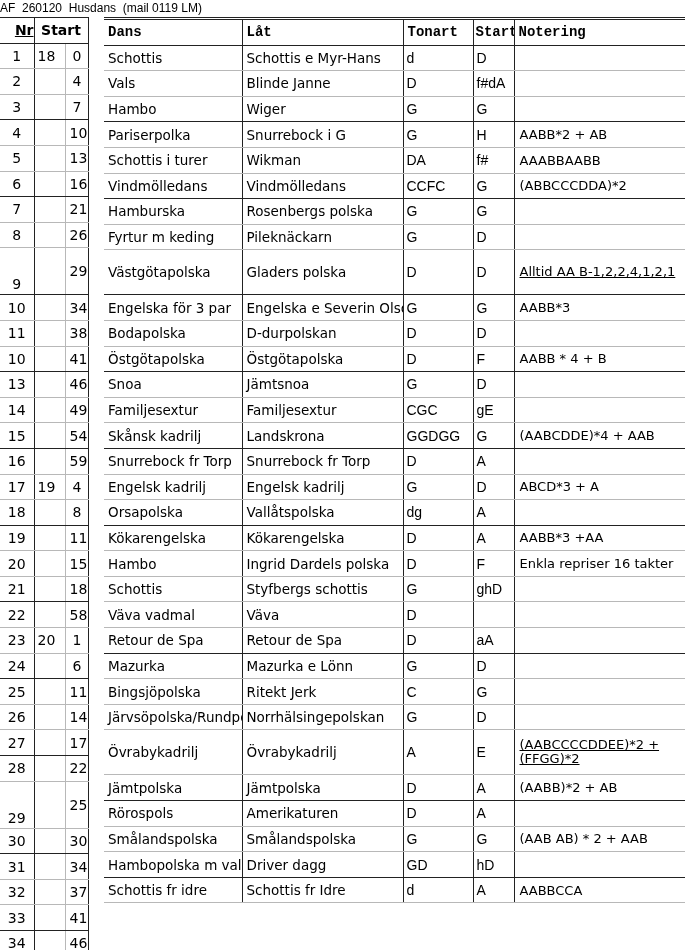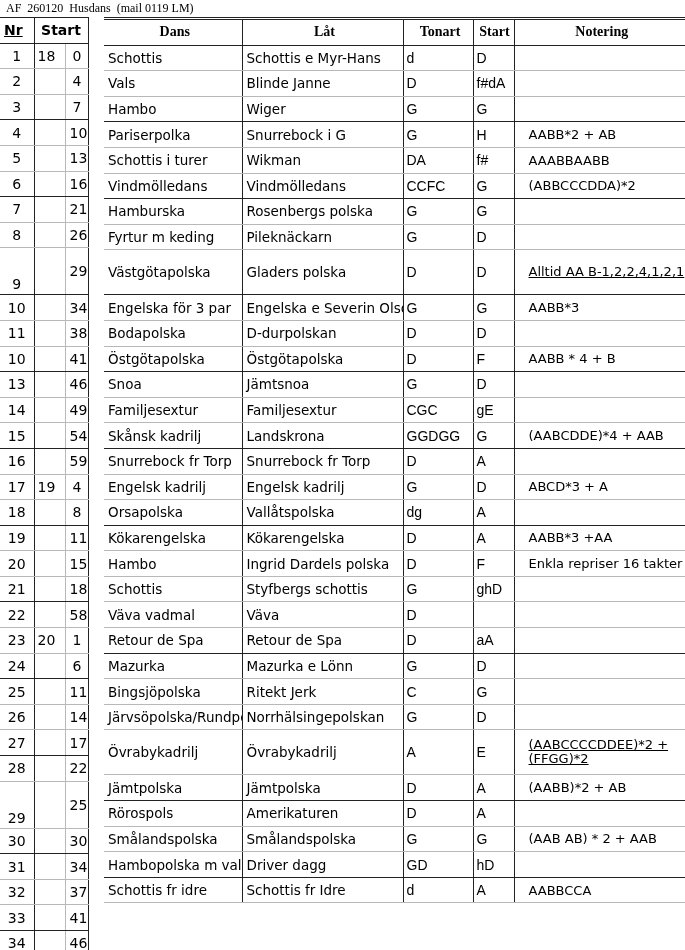--- a/index.html
+++ b/index.html
@@ -1,52 +1,52 @@
 <!DOCTYPE html>
 <html><head>
   <meta charset="utf-8">
   <style>
     html, body { margin: 0; padding: 0; background: #ffffff; }
     body { width: 685px; height: 950px; position: relative; overflow: hidden; color: #000; }
     .title {
-      position: absolute; left: 6px; top: 0px; height: 28px; line-height: 16px;
-      font-family: Liberation Serif, serif; font-size: 12px; white-space: pre;
+      position: absolute; left: 0; top: 0px; height: 28px; line-height: 16px;
+      font-family: Liberation Sans, sans-serif; font-size: 12px; white-space: pre;
     }
     table { border-collapse: collapse; position: absolute; top: 17px; table-layout: fixed; }
     td, th {
       padding: 0 0 0 4px; height: 24.6px; font-size: 14px; white-space: nowrap; overflow: hidden;
       border-bottom: 1px solid #b8b8b8; vertical-align: middle;
     }
-    th { font-weight: bold; text-align: center; border-bottom: 1.5px solid #222; font-family: Liberation Serif, serif; font-size: 14px; }
+    th { font-weight: bold; text-align: left; border-bottom: 1.5px solid #222; font-family: Liberation Mono, monospace; font-size: 14px; }
     tr.sep td { border-bottom: 1.5px solid #222; }
     tr.tall td { height: 44px; }
 
     
     #left { left: 0; border-top: 1.5px solid #222; width: 88px; }
     #left td, #left th { font-family: "DejaVu Sans", sans-serif; }
     #left col.c-nr { width: 34px; }
     #left col.c-h { width: 31px; }
     #left col.c-m { width: 23px; }
     #left .nr { text-align: center; padding: 0; border-right: 1.5px solid #222; }
     #left .h { text-align: left; padding-left: 3px; border-right: 1px solid #b8b8b8; }
     #left .m { text-align: right; padding-right: 6px; border-right: 1.5px solid #222; }
-    #left th.nr { text-align: left; padding-left: 4px; text-decoration: underline; }
+    #left th.nr { text-align: right; padding-left: 4px; text-decoration: underline; }
     #left th.start { text-align: center; padding: 0; border-right: 1.5px solid #222; }
     #left tr.tall td.nr { vertical-align: bottom; padding-bottom: 2px; }
 
     
     #main { left: 104px; width: 581px; border-top: 3px double #222; }
     #main col.c-dans { width: 138px; }
     #main col.c-lat { width: 161px; }
     #main col.c-ton { width: 70px; }
     #main col.c-st { width: 41px; }
     #main col.c-not { width: 171px; }
     #main td.dans, #main td.lat { font-family: "DejaVu Sans", sans-serif; font-size: 13.5px; }
     #main td.ton, #main td.st { font-family: "Liberation Sans", sans-serif; font-size: 14px; padding-left: 3px; }
-    #main td.not { font-family: "DejaVu Sans", sans-serif; font-size: 13px; padding-left: 14px; }
+    #main td.not { font-family: "DejaVu Sans", sans-serif; font-size: 13px; padding-left: 5px; }
     #main .lat, #main .ton, #main .st { border-left: 1.5px solid #222; }
     #main .not { border-left: 1.5px solid #222; margin-top: 8px; }
     #main th.st { padding-left: 2px; }
     #main td.not.wrap { white-space: normal; line-height: 14px; text-decoration: underline; }
   </style>
 </head>
 <body>
 
 <div class="title">AF  260120  Husdans  (mail 0119 LM)</div>
 

